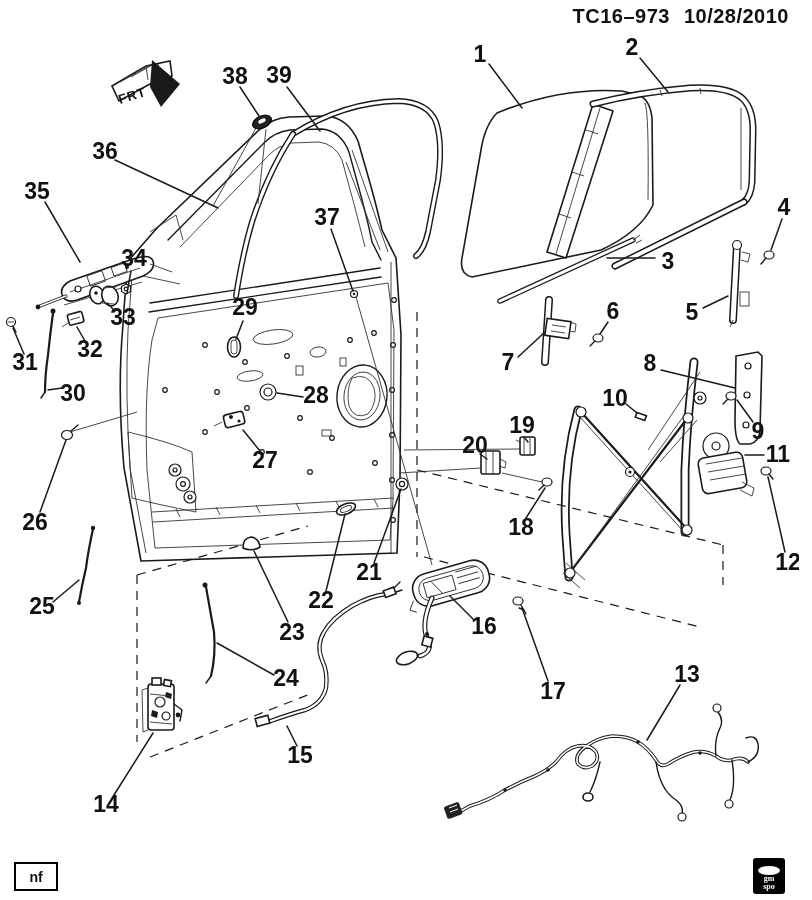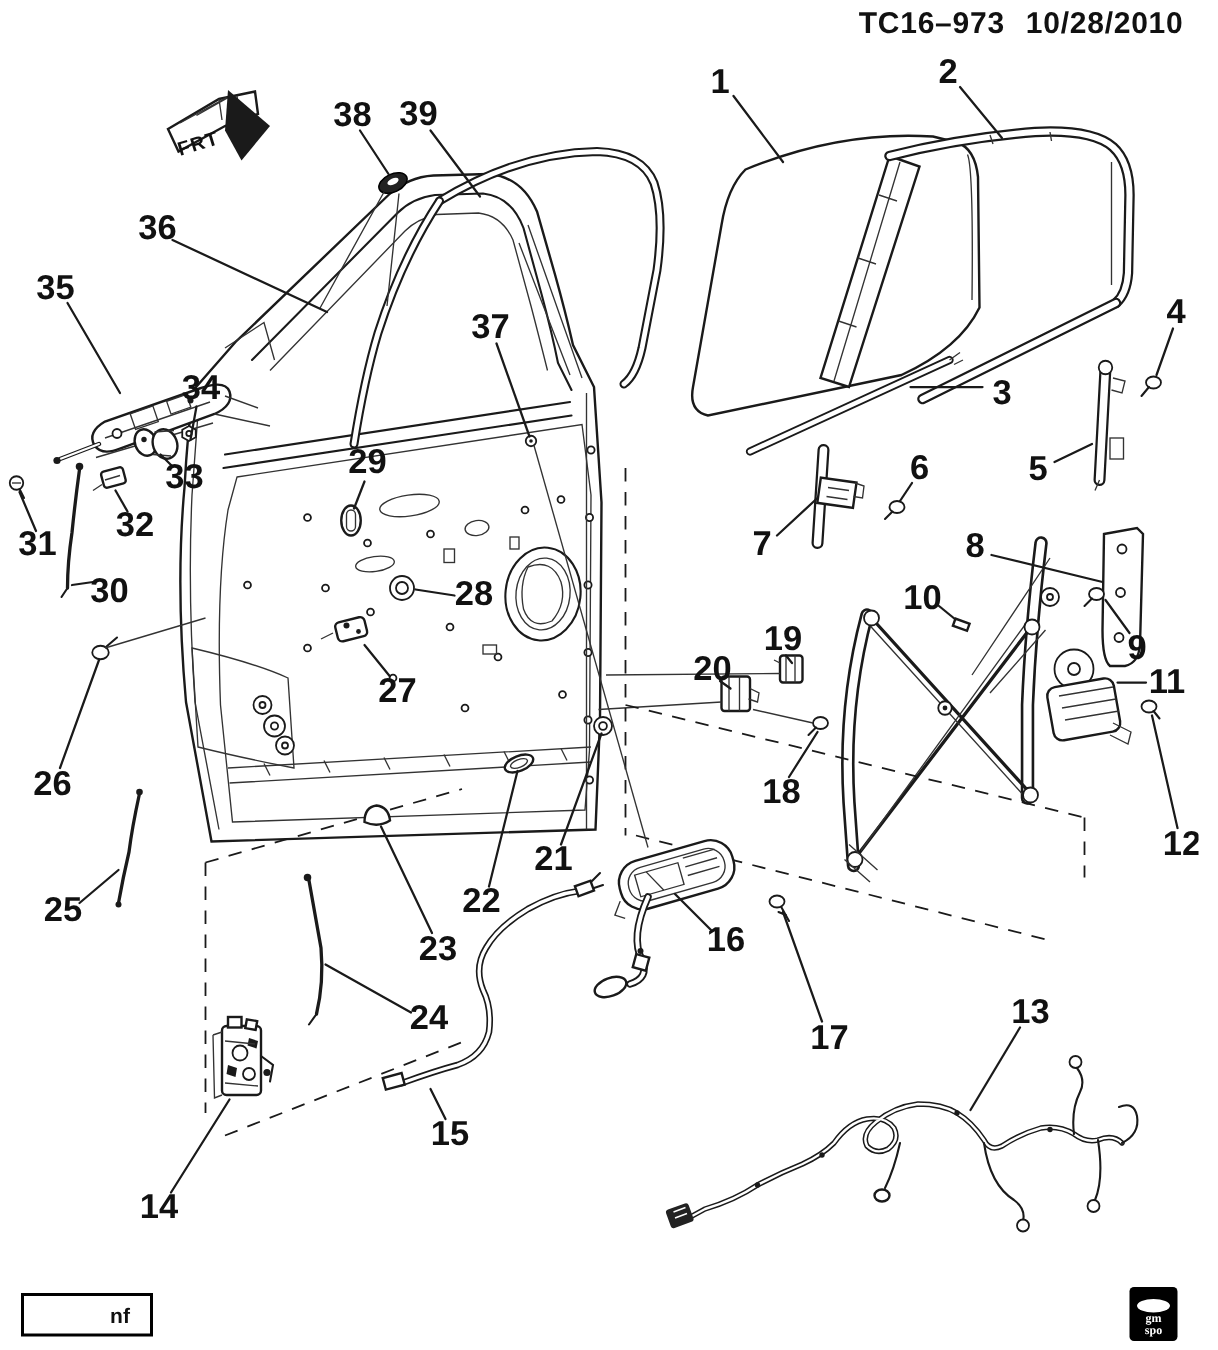--- a/index.html
+++ b/index.html
@@ -13,21 +13,21 @@
   .thin{stroke:#333;stroke-width:.9;fill:none;}
   .wfill{fill:#fff;stroke:#1a1a1a;stroke-width:1.6;}
   .band-b{stroke:#1a1a1a;fill:none;stroke-linecap:round;}
   .band-w{stroke:#fff;fill:none;stroke-linecap:round;}
   .dash{stroke:#1a1a1a;stroke-width:1.2;fill:none;stroke-dasharray:9 7;}
   .callout{font:700 23px "Liberation Sans",sans-serif;fill:#111;}
   .leader{stroke:#1a1a1a;stroke-width:1.5;fill:none;stroke-linecap:round;}
   .dot{fill:#fff;stroke:#1a1a1a;stroke-width:1.2;}
   .blk{fill:#1a1a1a;stroke:none;}
   #nfbox{position:absolute;left:14px;top:862px;width:40px;height:25px;border:2.5px solid #000;
-         display:flex;align-items:center;justify-content:center;font-size:14px;font-weight:700;padding-left:44px;}
+         display:flex;align-items:center;justify-content:center;font-size:14px;font-weight:700;}
   #gmlogo{position:absolute;right:14px;top:858px;width:32px;height:36px;background:#000;border-radius:3px;
           display:flex;flex-direction:column;align-items:center;justify-content:center;}
   #gmlogo .oval{width:22px;height:9px;background:#fff;border-radius:50%;margin-top:4px;}
   #gmlogo .t{color:#fff;font-size:8px;font-weight:700;line-height:8px;font-family:"Liberation Serif",serif;}
   #frtlbl{position:absolute;left:118px;top:88px;font-size:13px;font-weight:700;transform:rotate(-17deg);letter-spacing:1px;}
 </style>
 </head>
 <body>
 
 <div id="stage">

